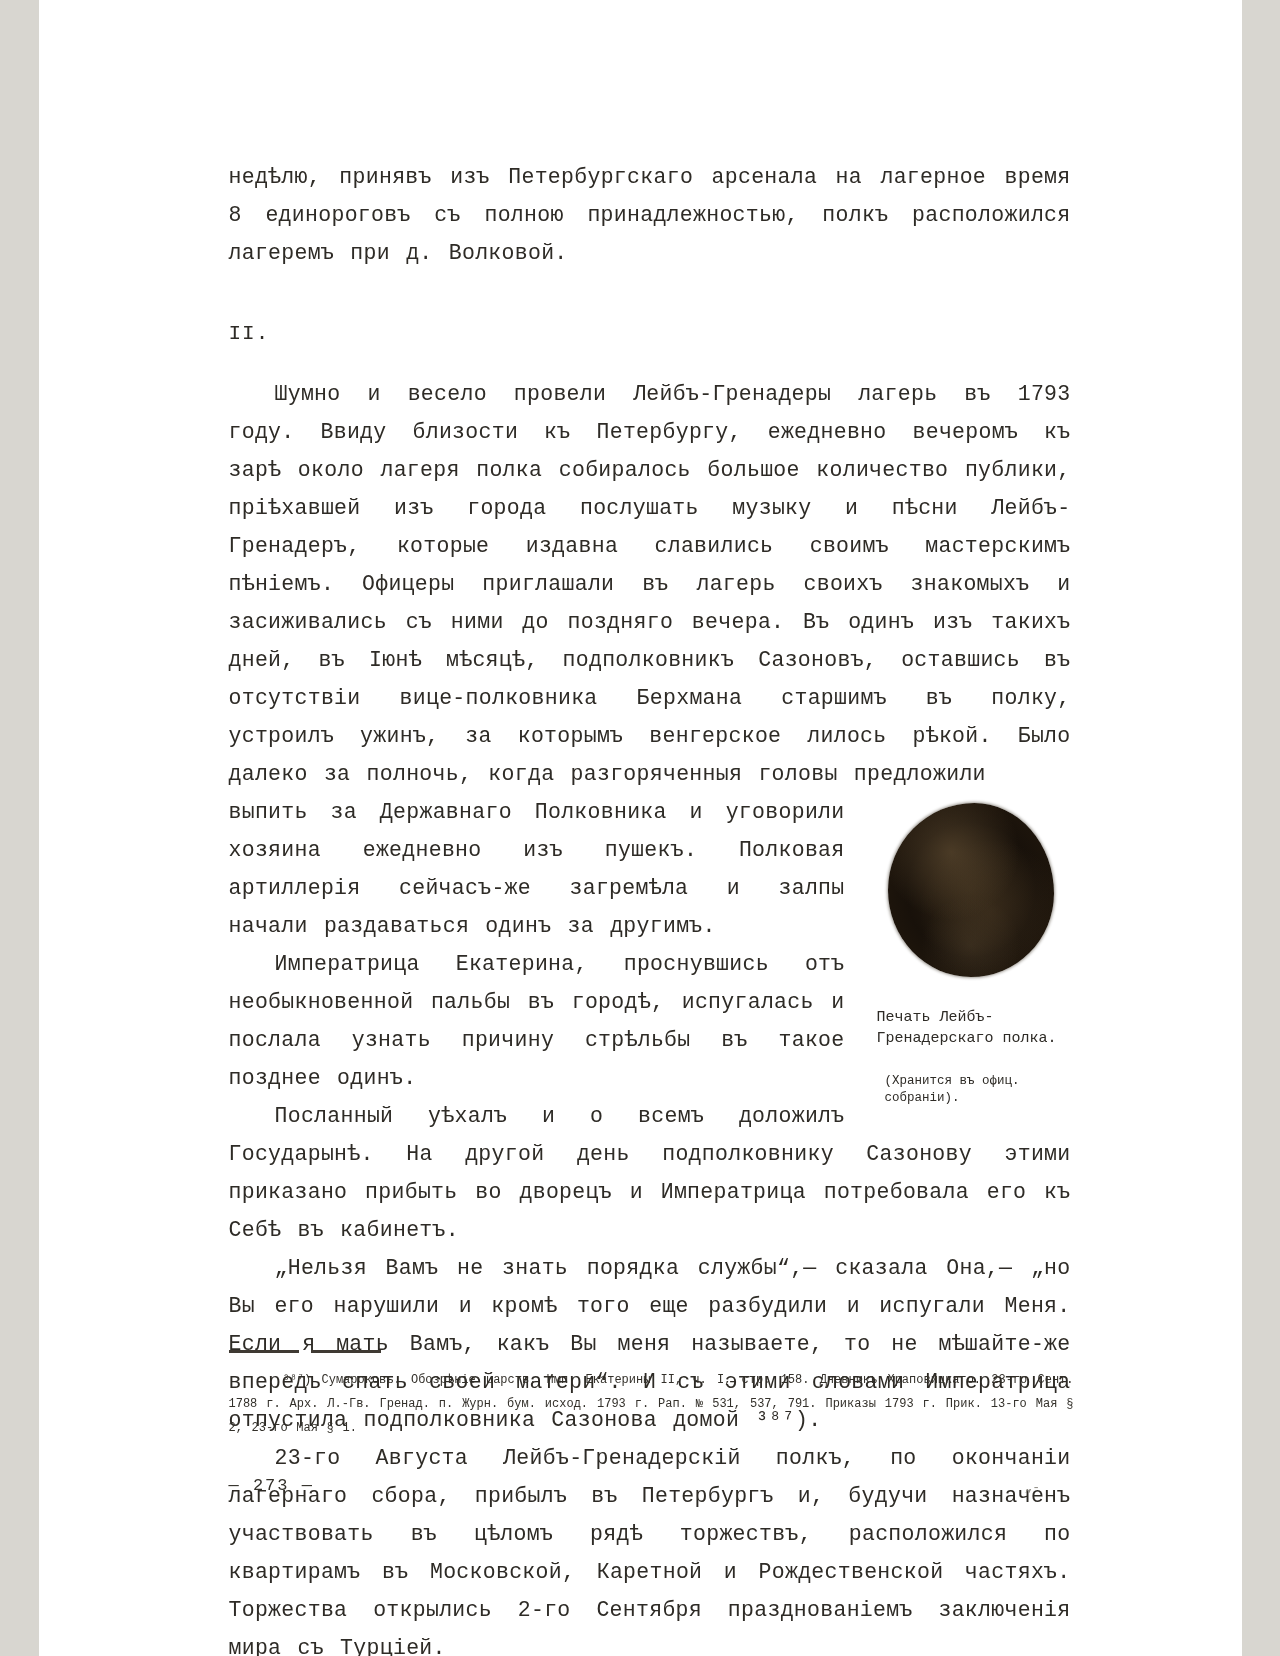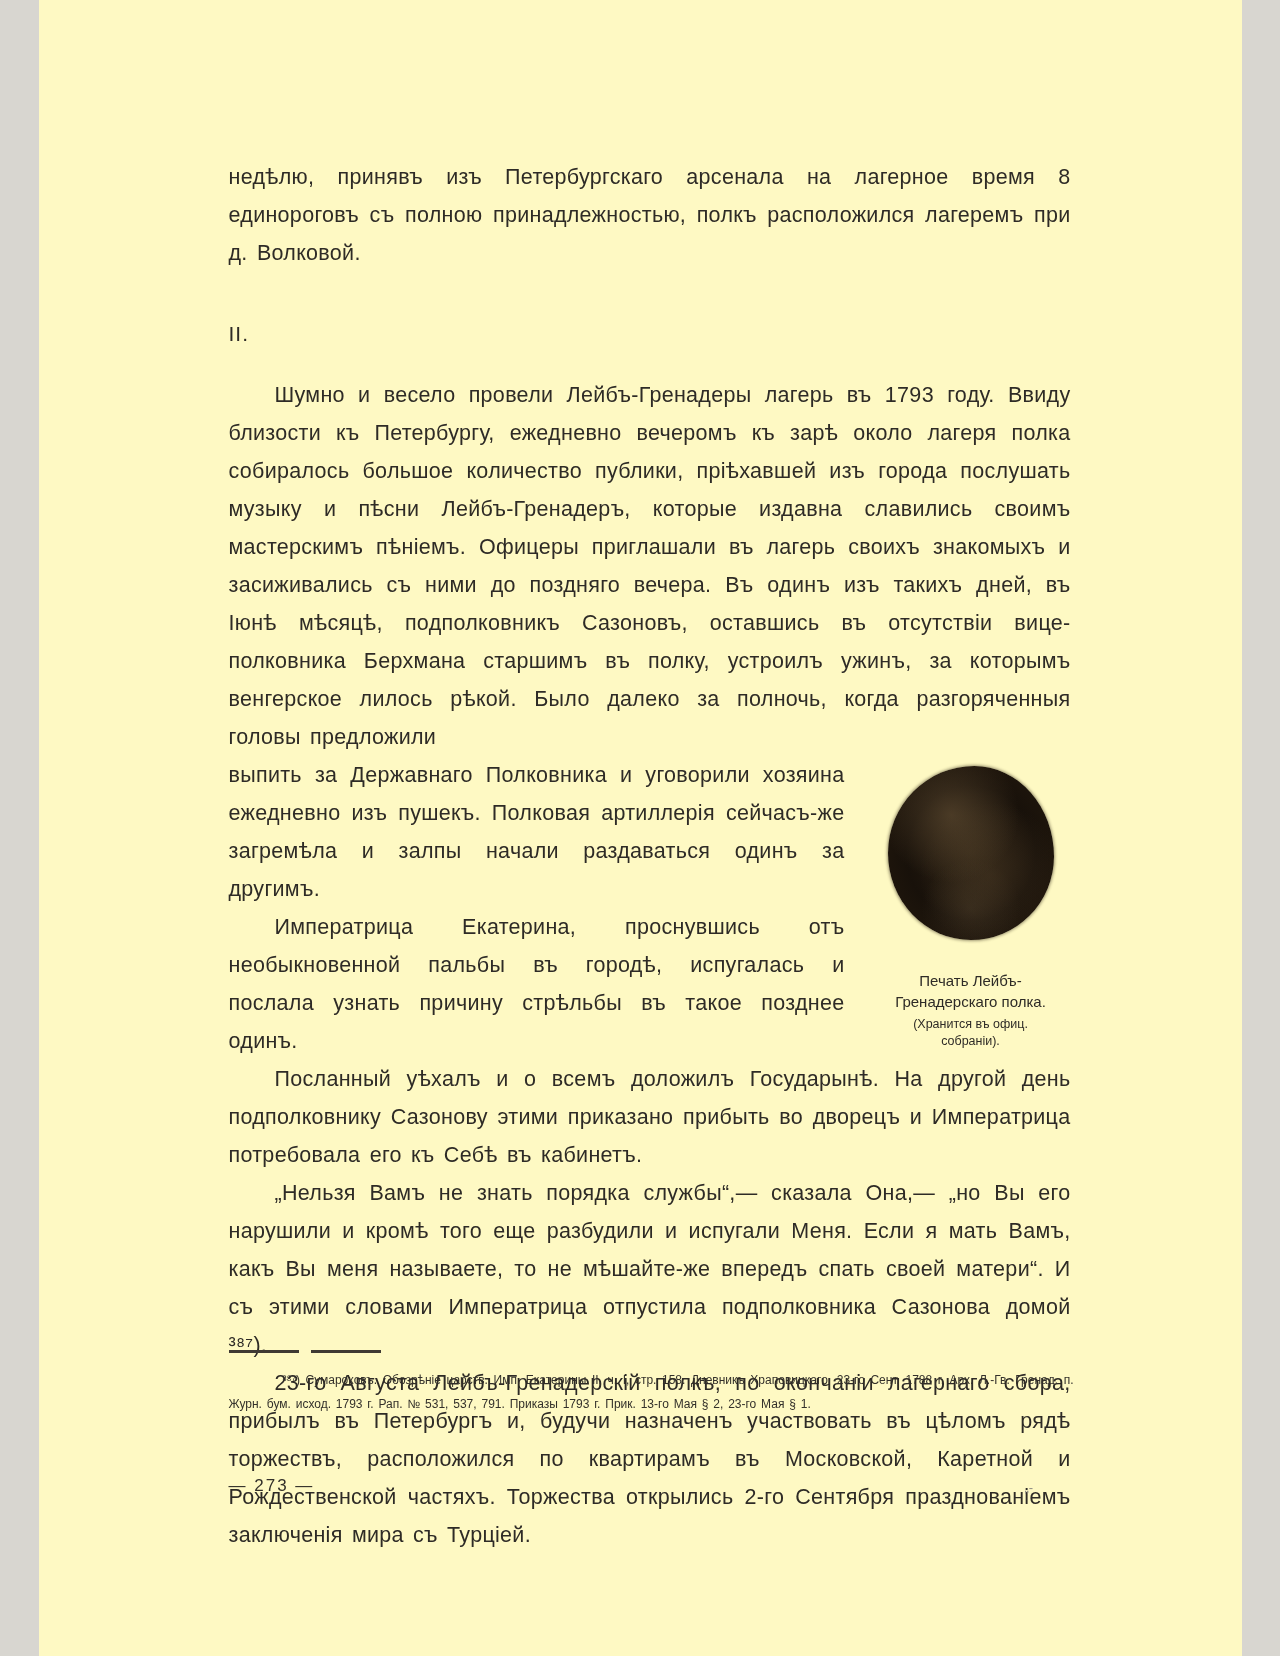--- a/index.html
+++ b/index.html
@@ -1,21 +1,21 @@
 <!DOCTYPE html>
 <html><head>
 <meta charset="utf-8">
 <style>
   html, body { margin:0; padding:0; background:#d8d6d0; }
   .page {
     position:relative;
     width:1203px; height:1656px;
     margin:0 auto;
-    background:#fef9c3;
-    font-family:Liberation Sans, sans-serif;
+    background:#ffffff;
+    font-family:Liberation Mono, monospace;
     color:#2e2b26;
     overflow:hidden;
   }
   .content {
     position:absolute;
     left:190px; top:158px;
     width:842px;
   }
   .para {
     margin:0;
@@ -30,41 +30,40 @@
     font-size:21px;
     font-weight:normal;
     text-align:left;
     letter-spacing:1px;
     margin:50px 0 30px 0;
   }
   .seal-figure {
     float:right;
     width:200px;
     margin:10px 0 8px 26px;
-    text-align:center;
   }
   .seal {
     width:166px; height:174px;
     margin:0 auto;
     border-radius:52% 48% 50% 50% / 50% 52% 48% 50%;
     background:
       radial-gradient(circle at 38% 28%, rgba(110,88,58,0.55), rgba(0,0,0,0) 42%),
       radial-gradient(circle at 62% 62%, rgba(85,66,42,0.40), rgba(0,0,0,0) 48%),
       radial-gradient(circle at 50% 82%, rgba(120,100,70,0.25), rgba(0,0,0,0) 30%),
       radial-gradient(ellipse at 50% 50%, #2a2013 0%, #18110a 55%, #1f160c 78%, #271c10 100%);
     box-shadow:0 0 3px 1px rgba(40,30,16,0.45);
   }
   .caption1 {
     margin-top:30px;
     font-size:15px;
     line-height:21px;
     padding:0 6px;
   }
   .caption2 {
-    margin-top:4px;
+    margin-top:24px;
     font-size:12.5px;
     line-height:17px;
     padding:0 14px;
   }
   .footnote-separator {
     position:absolute;
     left:190px; top:1350px;
     width:158px; height:3px;
     background:repeating-linear-gradient(90deg, #3f3a33 0 70px, rgba(0,0,0,0) 70px 82px);
   }

